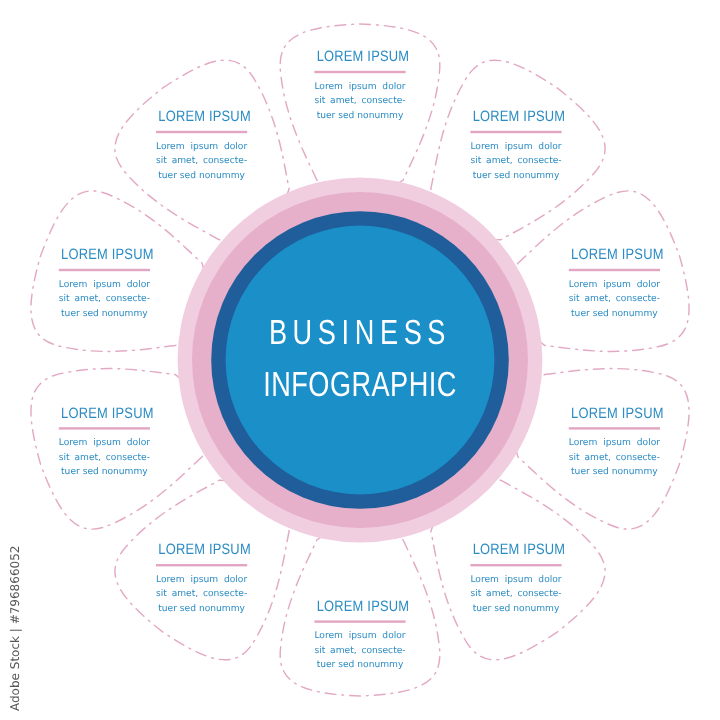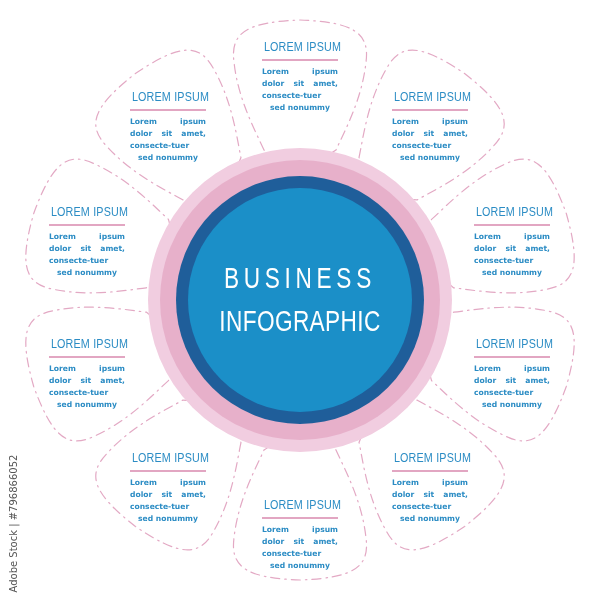--- a/index.html
+++ b/index.html
@@ -2,21 +2,21 @@
 <html><head>
 <meta charset="utf-8">
 <style>
   html,body{margin:0;padding:0;background:#ffffff;}
   body{width:600px;height:600px;position:relative;overflow:hidden;font-family:"Liberation Sans",sans-serif;}
   #stage{position:absolute;left:0;top:0;width:600px;height:600px;}
   .petal{fill:none;stroke:#e3a9c4;stroke-width:1.2;stroke-dasharray:9 5 1.5 5;stroke-linecap:round;}
   .block{position:absolute;width:84px;text-align:center;}
   .block .title{font-family:"Liberation Sans Narrow","Liberation Sans",sans-serif;font-size:12.5px;color:#2b8cc4;letter-spacing:0.2px;transform:scaleX(0.86);transform-origin:center;white-space:nowrap;line-height:14px;display:block;font-weight:normal;}
   .block .rule{display:block;height:2px;background:#e2a6c2;margin:5px 4px 5px 4px;}
-  .block .body{font-family:"DejaVu Sans",sans-serif;font-size:7.6px;color:#2b8cc4;line-height:12px;display:block;text-align:justify;text-align-last:center;padding:0 4px;font-weight:bold;}
+  .block .body{font-family:"DejaVu Sans",sans-serif;font-size:7.6px;color:#2b8cc4;line-height:12px;display:block;text-align:justify;text-align-last:center;padding:0 4px;}
   .center-text{position:absolute;left:180px;width:240px;text-align:center;color:#ffffff;font-family:"Liberation Sans",sans-serif;white-space:nowrap;}
   #title1{top:262px;font-size:29px;letter-spacing:6px;transform:scaleX(0.78);}
   #title2{top:305px;font-size:29px;letter-spacing:0.5px;transform:scaleX(0.78);}
   #wm{position:absolute;left:-62px;top:512px;transform:rotate(-90deg);font-size:10px;color:#555;font-family:"DejaVu Sans",sans-serif;white-space:nowrap;width:150px;}
 </style>
 </head>
 <body>
 
 <div id="stage">
   <svg width="600" height="600" viewBox="0 0 600 600" style="position:absolute;left:0;top:0;">

